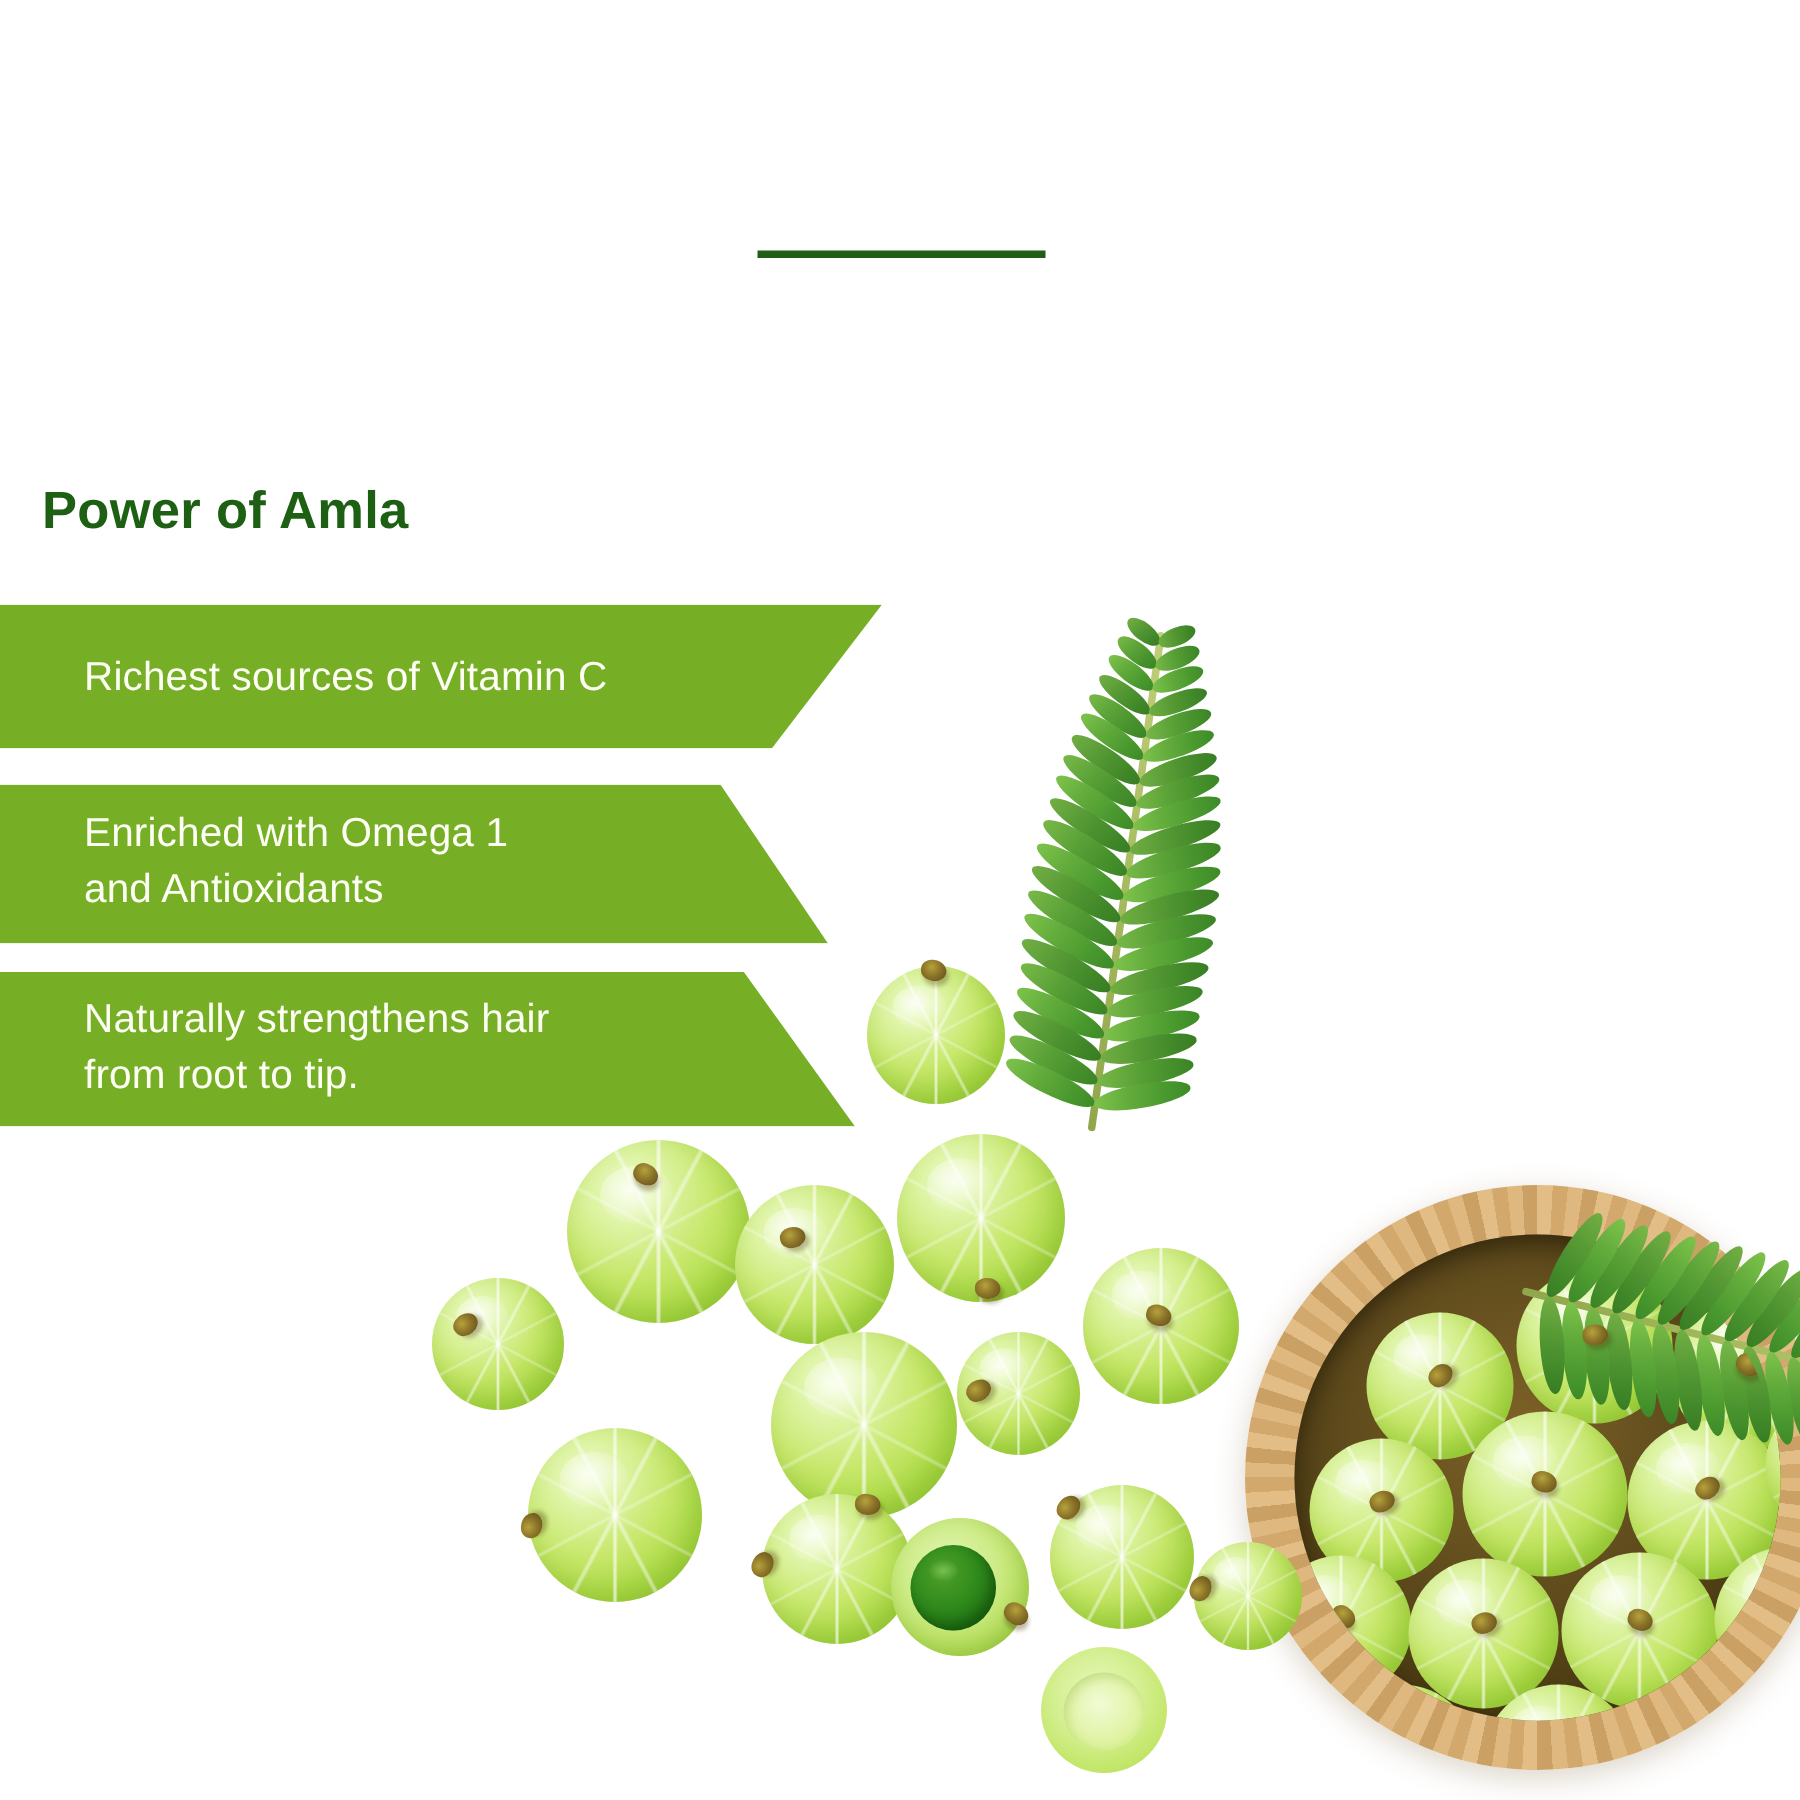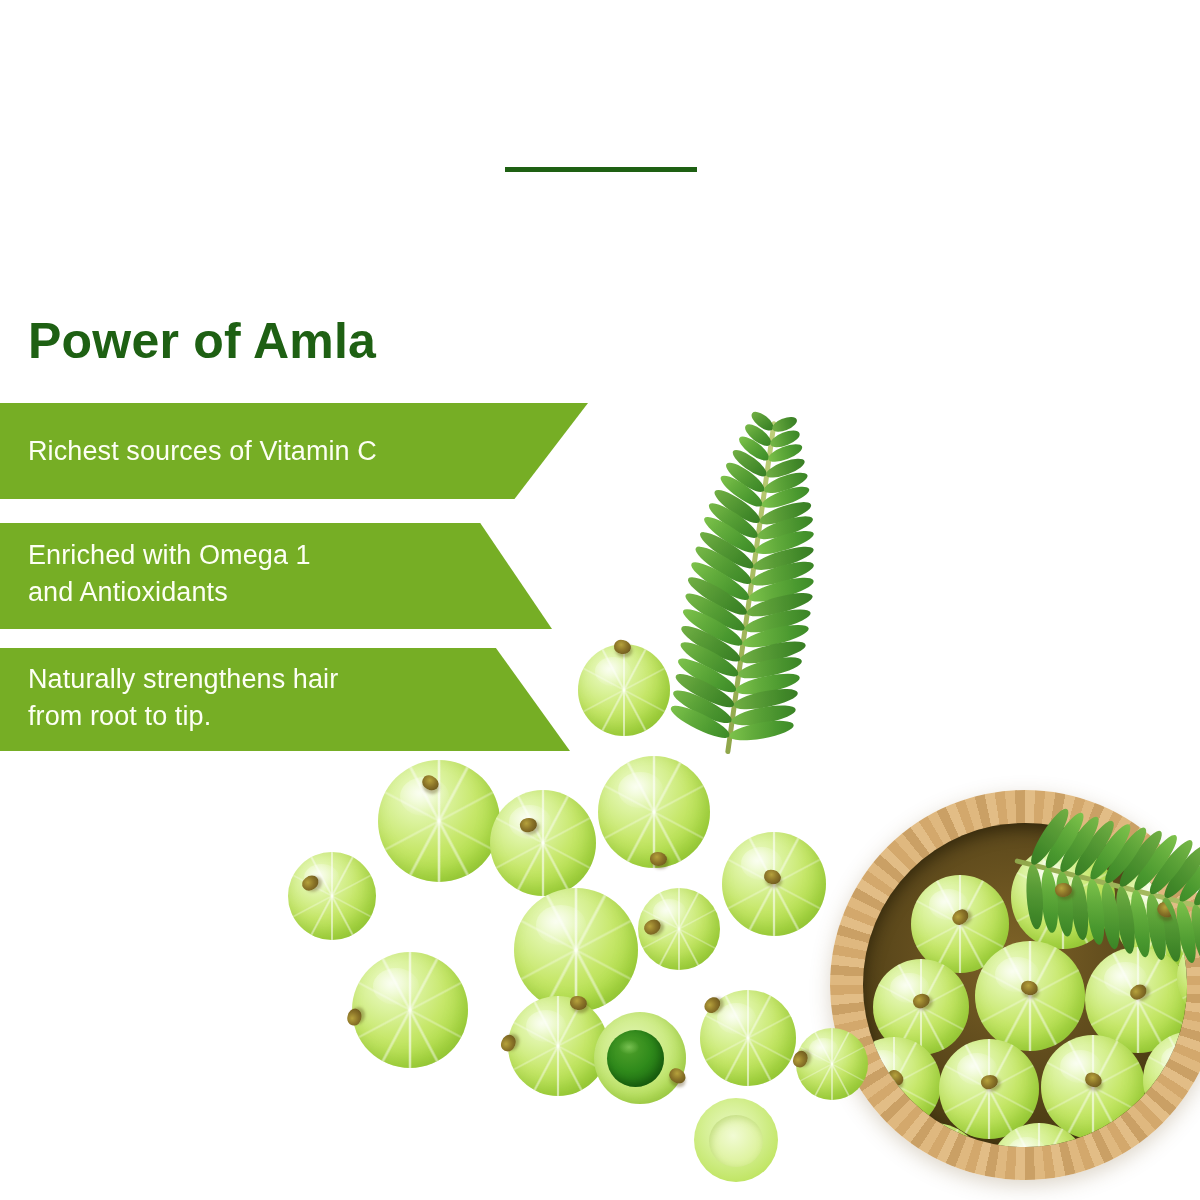--- a/index.html
+++ b/index.html
@@ -35,21 +35,21 @@
     position: absolute;
     left: 505px; top: 167px;
     width: 192px; height: 5px;
     background: #1e6013;
   }
 
   
   .section-heading {
     position: absolute;
     left: 28px; top: 318px;
-    font-size: 50px;
+    font-size: 35px;
     line-height: 46px;
     font-weight: 700;
     color: #1e6013;
     letter-spacing: 0.2px;
   }
 
   
   .banner {
     position: absolute;
     left: 0;
@@ -58,20 +58,21 @@
     align-items: center;
     color: #fdfff4;
     padding-left: 28px;
   }
   .banner .banner-text {
     font-size: 27px;
     line-height: 37px;
     font-weight: 400;
     letter-spacing: 0.1px;
     white-space: pre-line;
+    margin-left: 28px;
   }
   #banner-1 {
     top: 403px; width: 588px; height: 96px;
     clip-path: polygon(0 0, 100% 0, 87.5% 100%, 0 100%);
   }
   #banner-2 {
     top: 523px; width: 552px; height: 106px;
     clip-path: polygon(0 0, 87% 0, 100% 100%, 0 100%);
   }
   #banner-3 {

